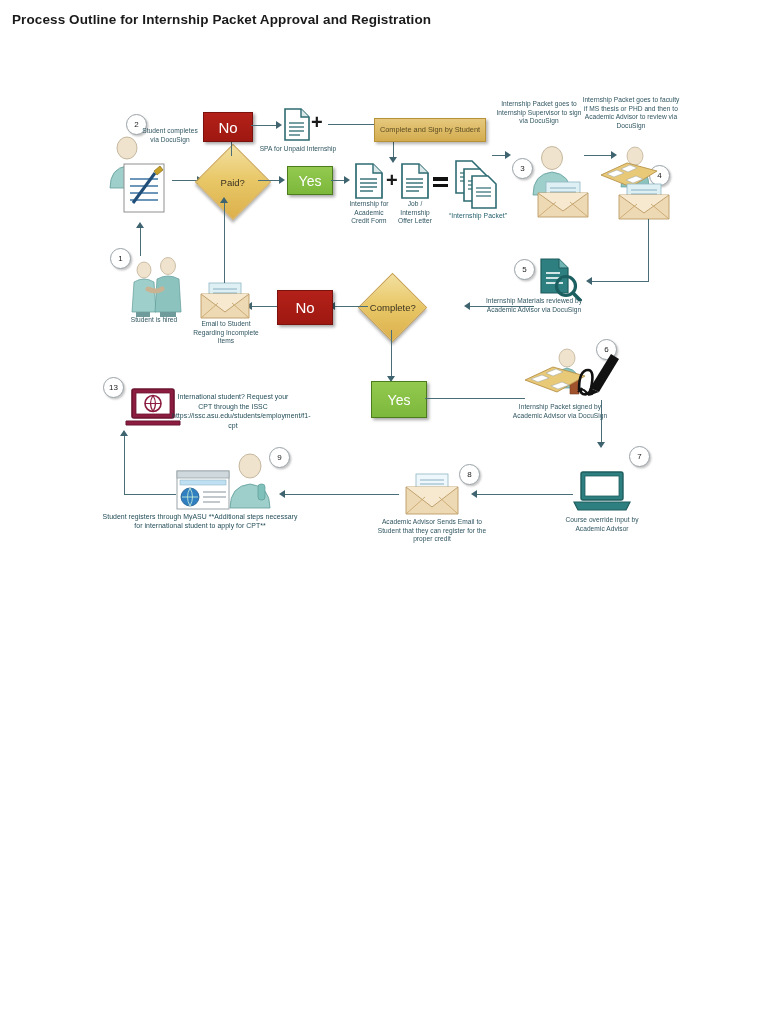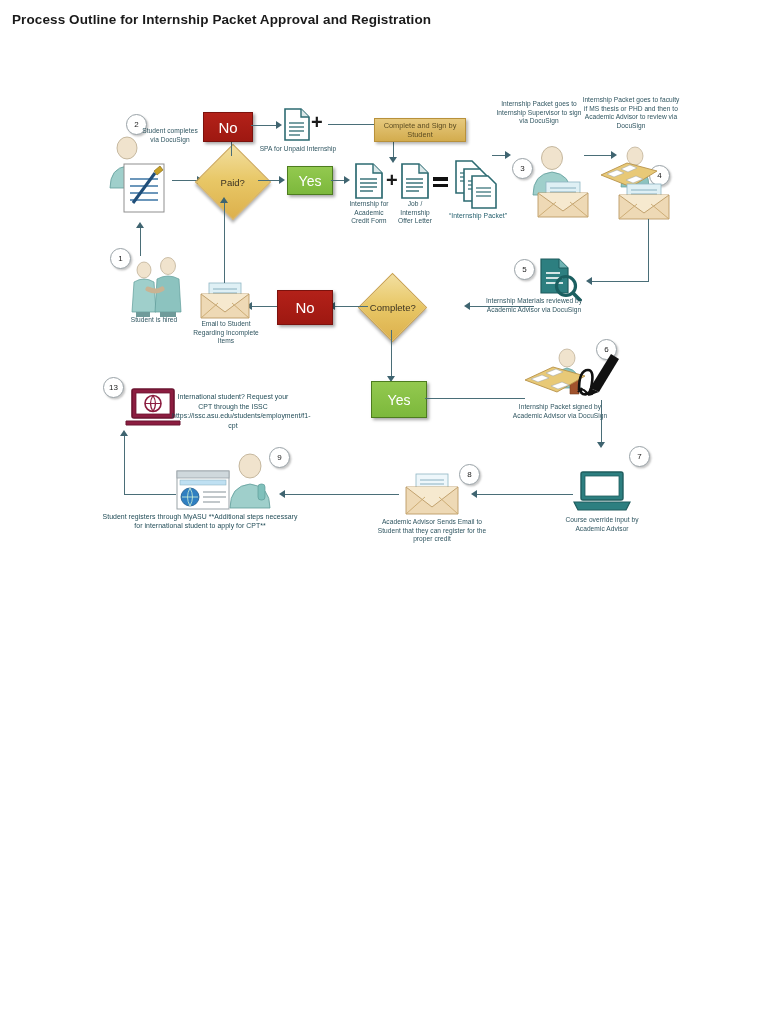--- a/index.html
+++ b/index.html
@@ -177,21 +177,21 @@
   <div class="ln lnh" style="left:258px;top:180px;width:22px;"></div>
   <div class="arw r" style="left:279px;top:176px;"></div>
 
   <div class="boxgreen" style="left:287px;top:166px;width:44px;height:27px;">
     <span>Yes</span>
   </div>
 
   <div class="ln lnh" style="left:331px;top:180px;width:14px;"></div>
   <div class="arw r" style="left:344px;top:176px;"></div>
 
-  <div class="boxgold" style="left:374px;top:118px;width:92px;height:24px;">
+  <div class="boxgold" style="left:374px;top:118px;width:112px;height:24px;">
     <span>Complete and Sign by Student</span>
   </div>
 
   <svg class="doc" style="left:355px;top:163px;" width="28" height="36" viewBox="0 0 28 36">
     <path d="M1 1 h17 l9 9 v25 h-26 z" fill="#ffffff" stroke="#2d6b72" stroke-width="1.7"></path>
     <path d="M18 1 v9 h9" fill="#dce9ea" stroke="#2d6b72" stroke-width="1.4"></path>
     <g stroke="#2d6b72" stroke-width="1.4">
       <line x1="5" y1="16" x2="22" y2="16"></line>
       <line x1="5" y1="20" x2="22" y2="20"></line>
       <line x1="5" y1="24" x2="22" y2="24"></line>

